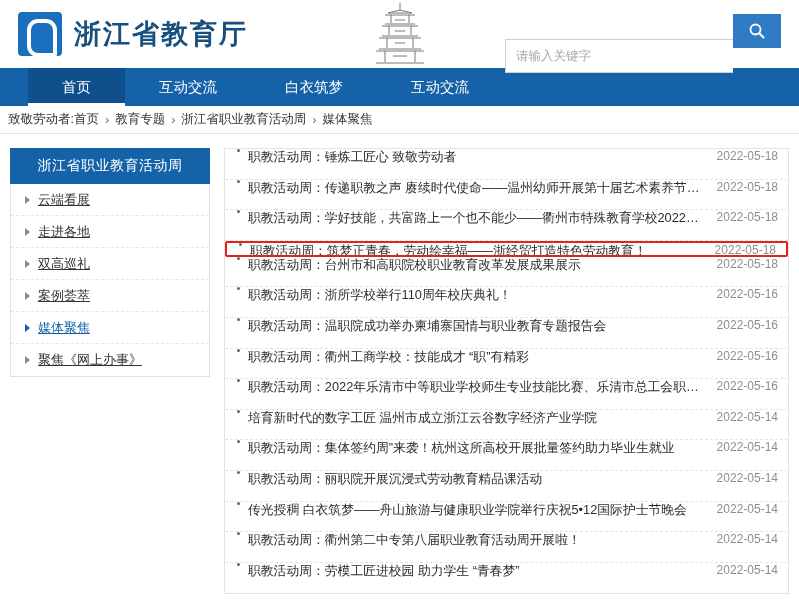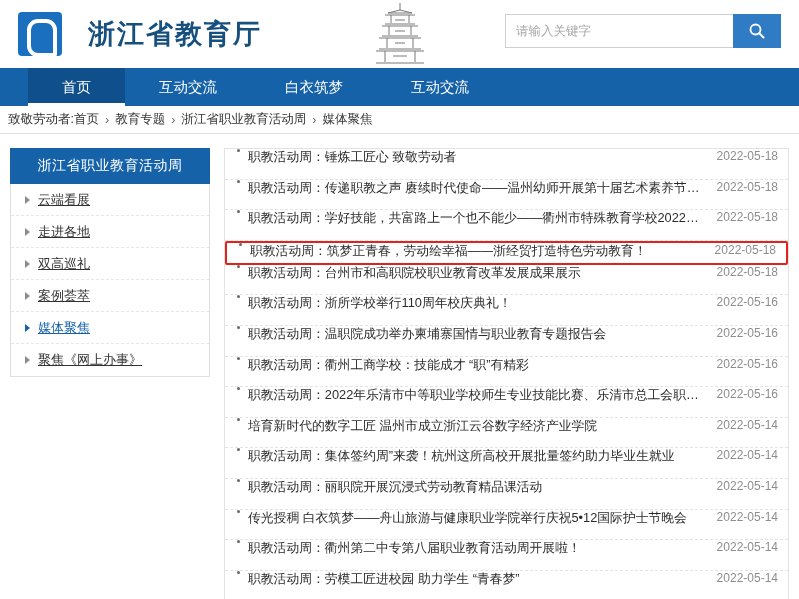--- a/index.html
+++ b/index.html
@@ -14,21 +14,21 @@
 
   
   .header {
     position: relative;
     height: 68px;
     background: #ffffff;
     display: flex;
     align-items: center;
     padding: 0 18px;
   }
-  .logo-wrap { display: flex; align-items: center; gap: 26px; }
+  .logo-wrap { display: flex; align-items: center; gap: 12px; }
   .logo-mark {
     width: 44px; height: 44px;
     background: #1a6fbf;
     border-radius: 4px;
     position: relative;
     flex: none;
   }
   .logo-mark:after {
     content: "";
     position: absolute;
@@ -61,20 +61,21 @@
     width: 228px;
     height: 34px;
     border: 1px solid #cfcfcf;
     border-right: none;
     padding: 0 10px;
     font-size: 12.5px;
     color: #333;
     outline: none;
     font-family: "Liberation Sans", sans-serif;
     background: #fff;
+    margin-top: 25px;
   }
   .search-input::placeholder { color: #a8a8a8; }
   .search-btn {
     width: 48px;
     background: #2f7bc4;
     border: none;
     display: flex;
     align-items: center;
     justify-content: center;
     cursor: pointer;
@@ -195,21 +196,21 @@
   }
   .news-date {
     font-size: 12px;
     color: #8e8e8e;
     margin-left: 12px;
     flex: none;
   }
   .news-row.highlight {
     border: 2px solid #e2231a;
     border-radius: 2px;
-    height: 24px;
+    height: 16px;
   }
   .news-row.highlight .news-title { color: #2b2b2b; }
 </style>
 </head>
 <body>
 
 <div class="page">
 
   <div class="header">
     <div class="logo-wrap">

